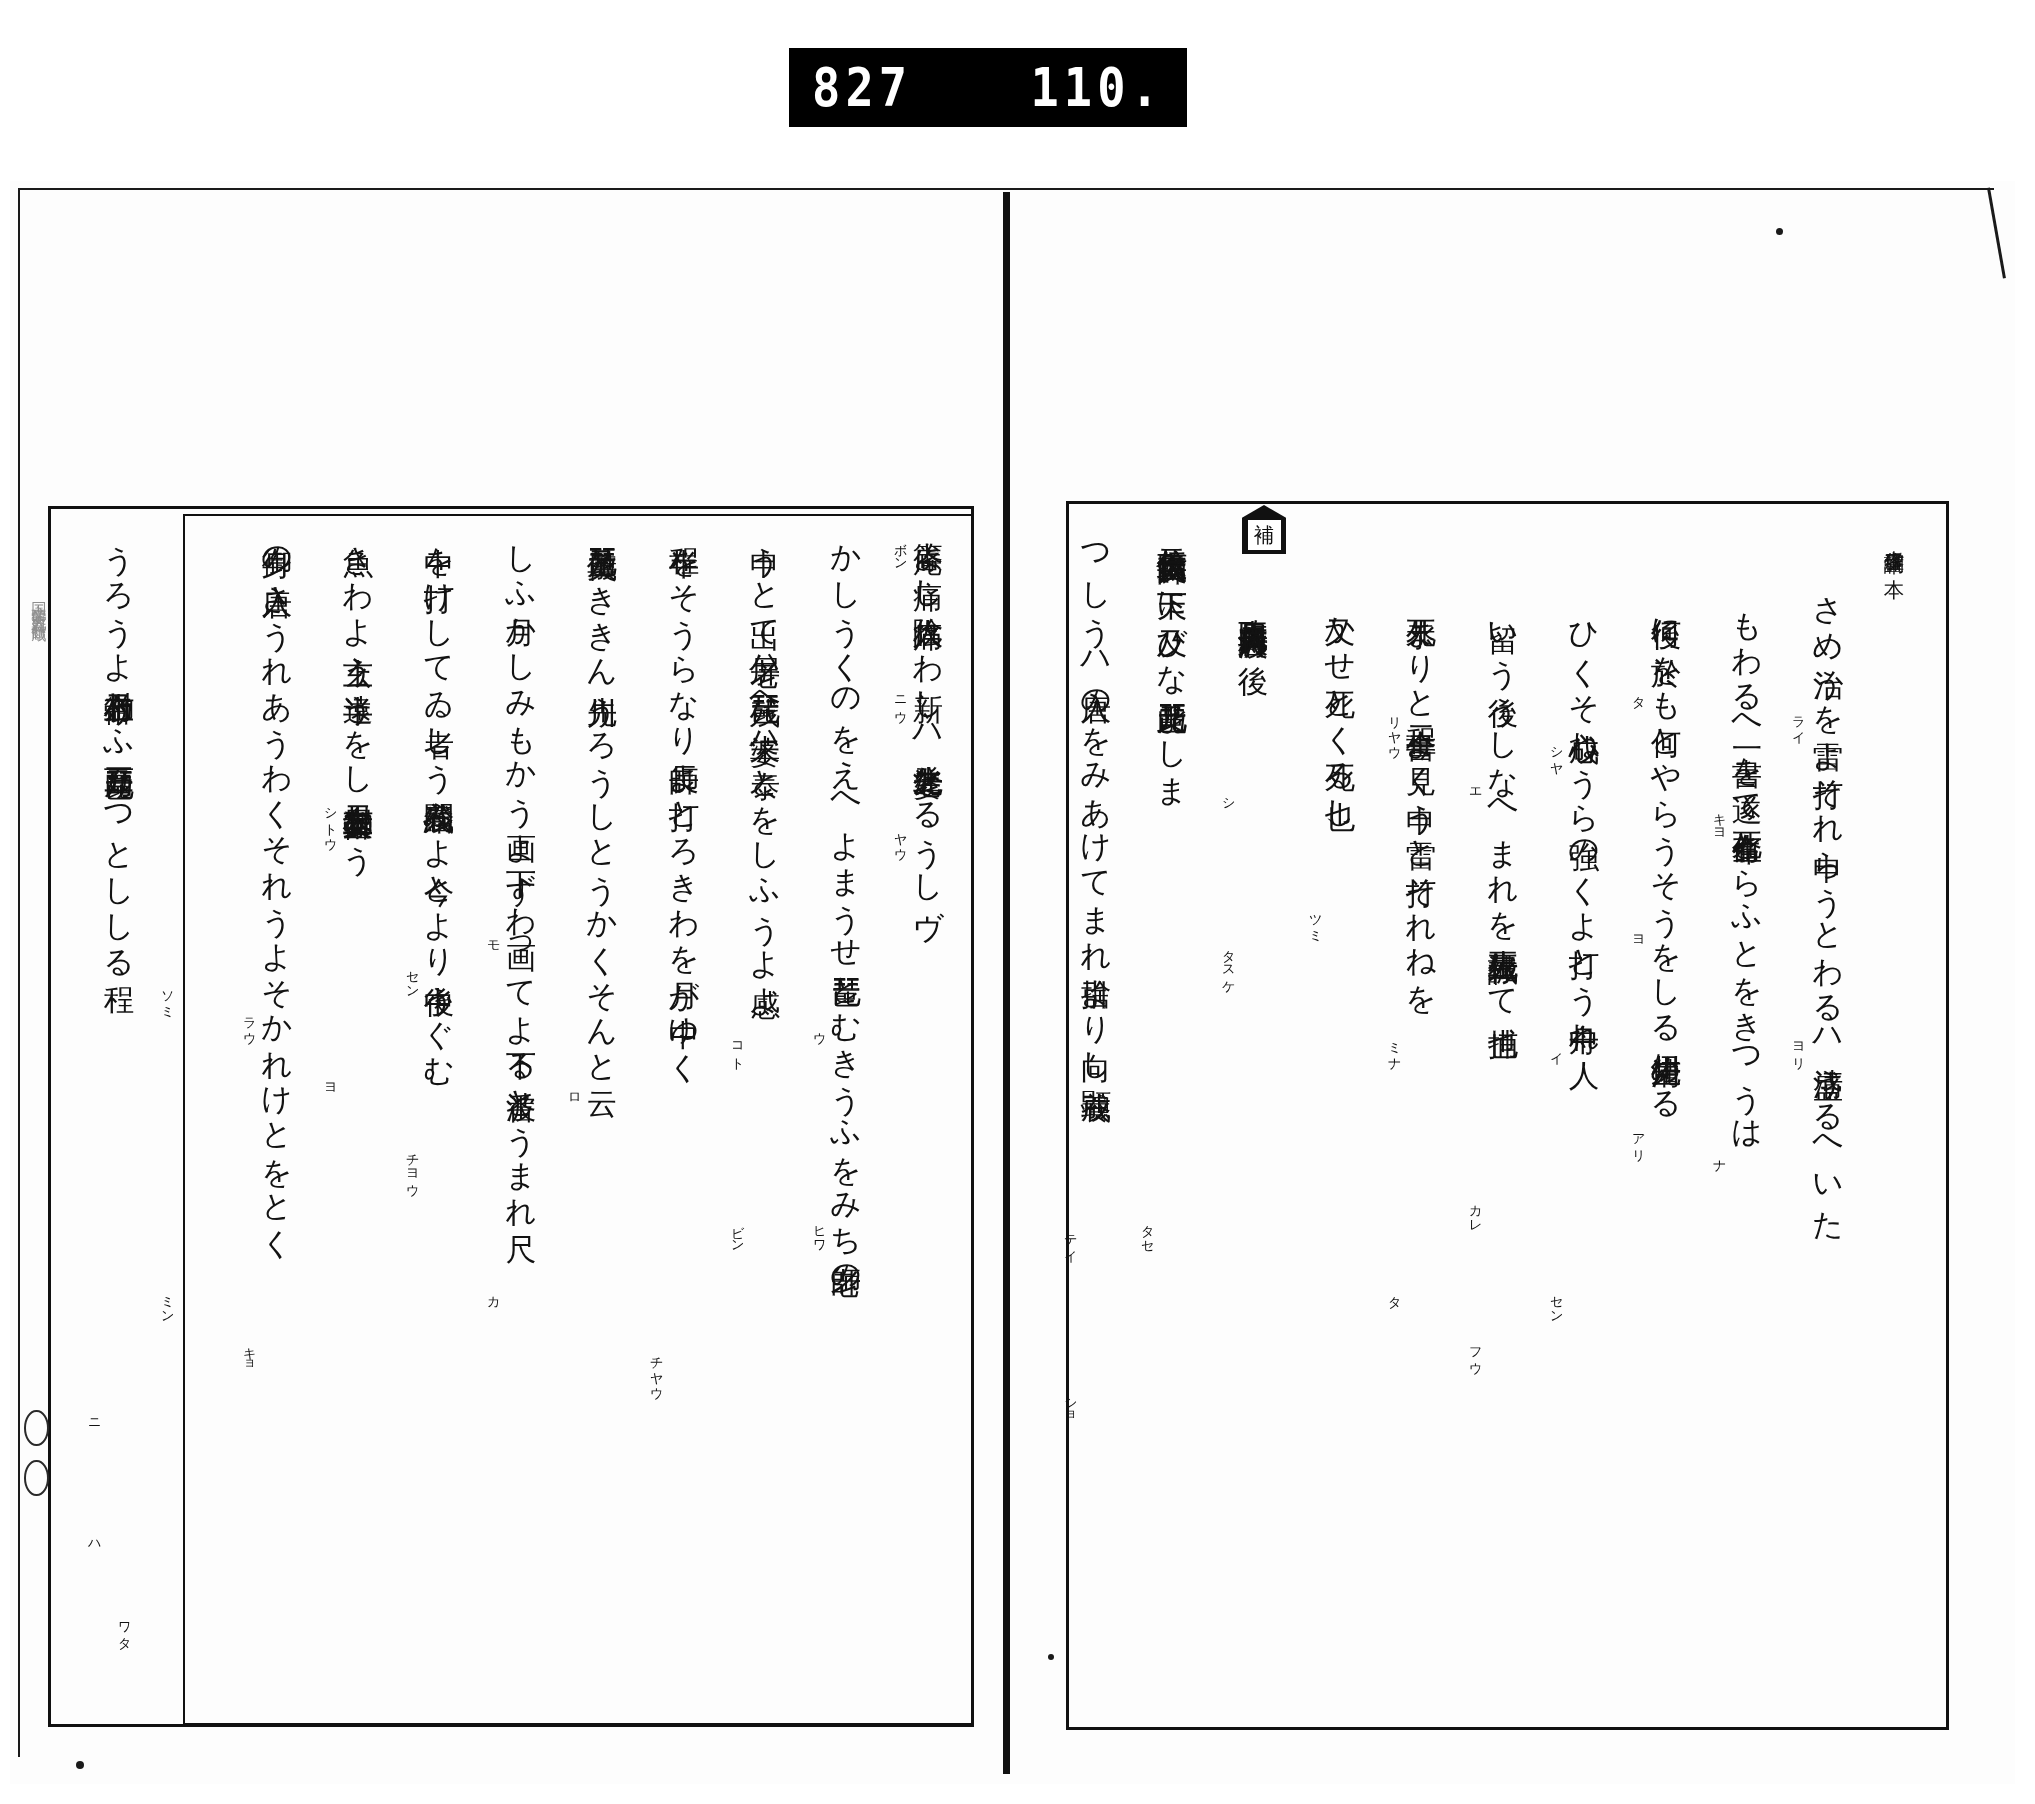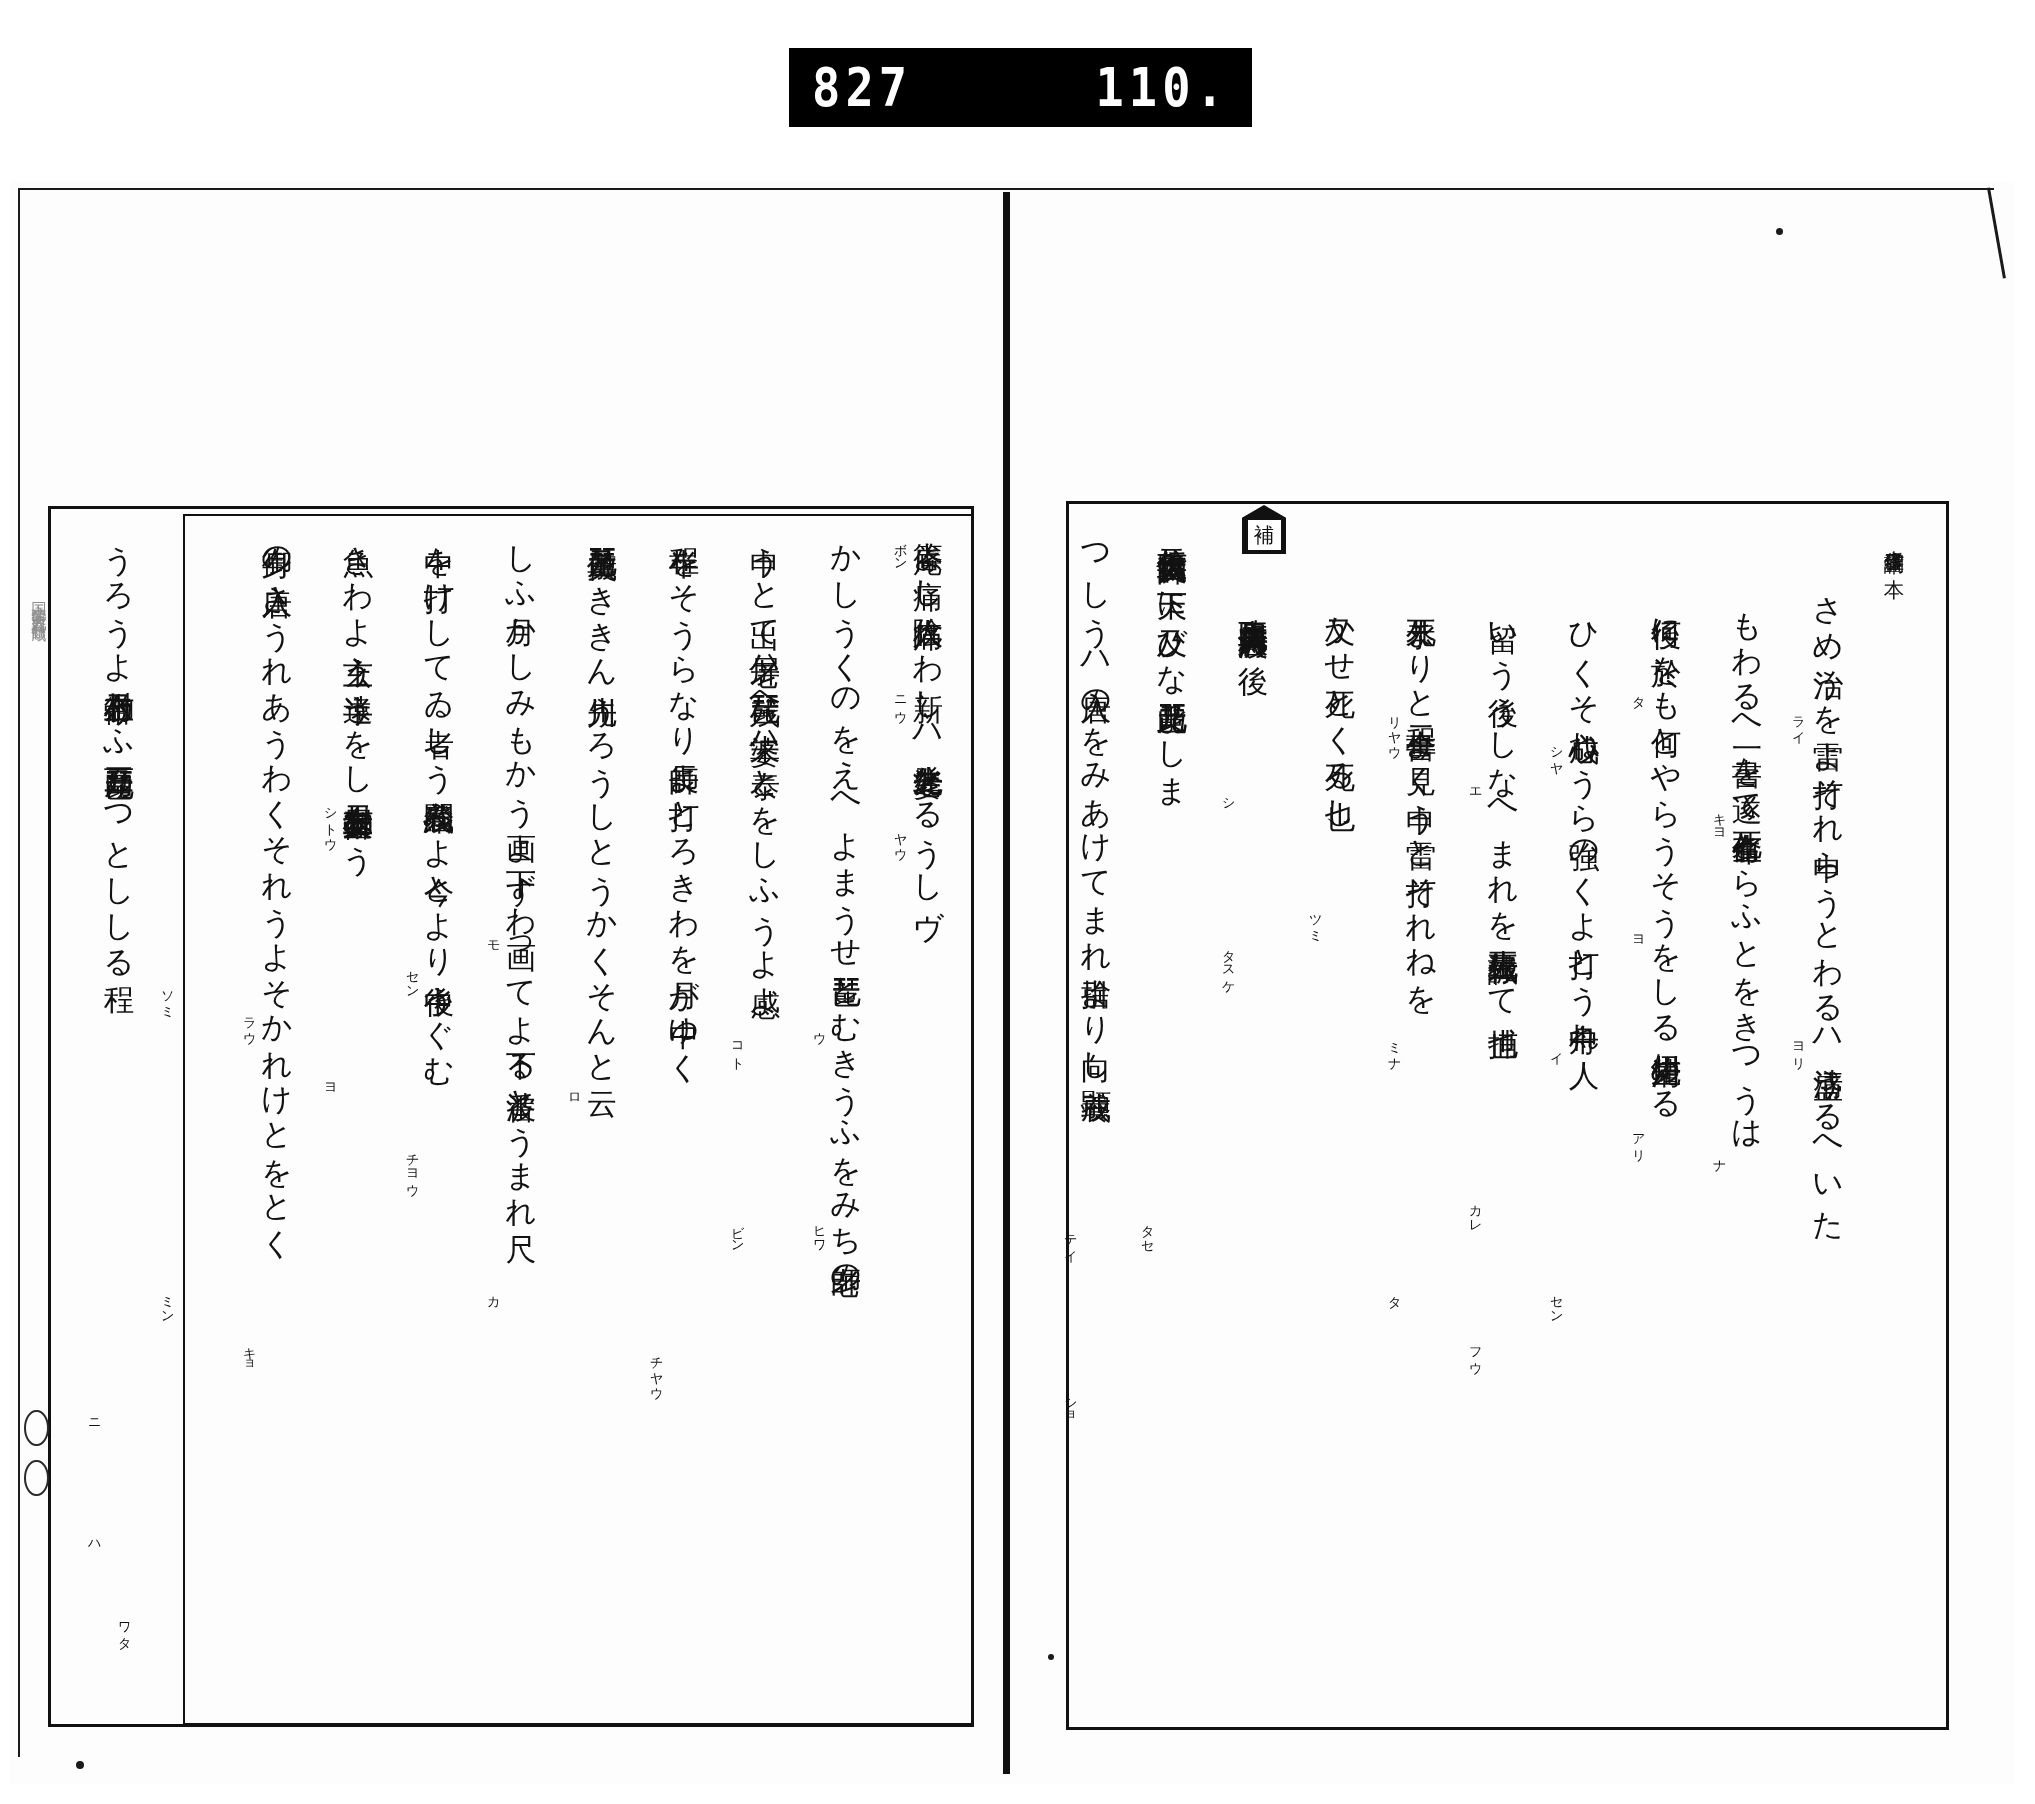--- a/index.html
+++ b/index.html
@@ -12,21 +12,21 @@
     height: 1805px;
     position: relative;
     font-family: "DejaVu Sans", sans-serif;
     overflow: hidden;
   }
   
   #film-label {
     position: absolute;
     left: 789px;
     top: 48px;
-    width: 463px;
+    width: 398px;
     height: 79px;
     background: #000000;
     display: flex;
     align-items: center;
     justify-content: space-between;
     padding: 11px 23px;
     box-sizing: border-box;
   }
   #film-label .digits {
     color: #ffffff;

